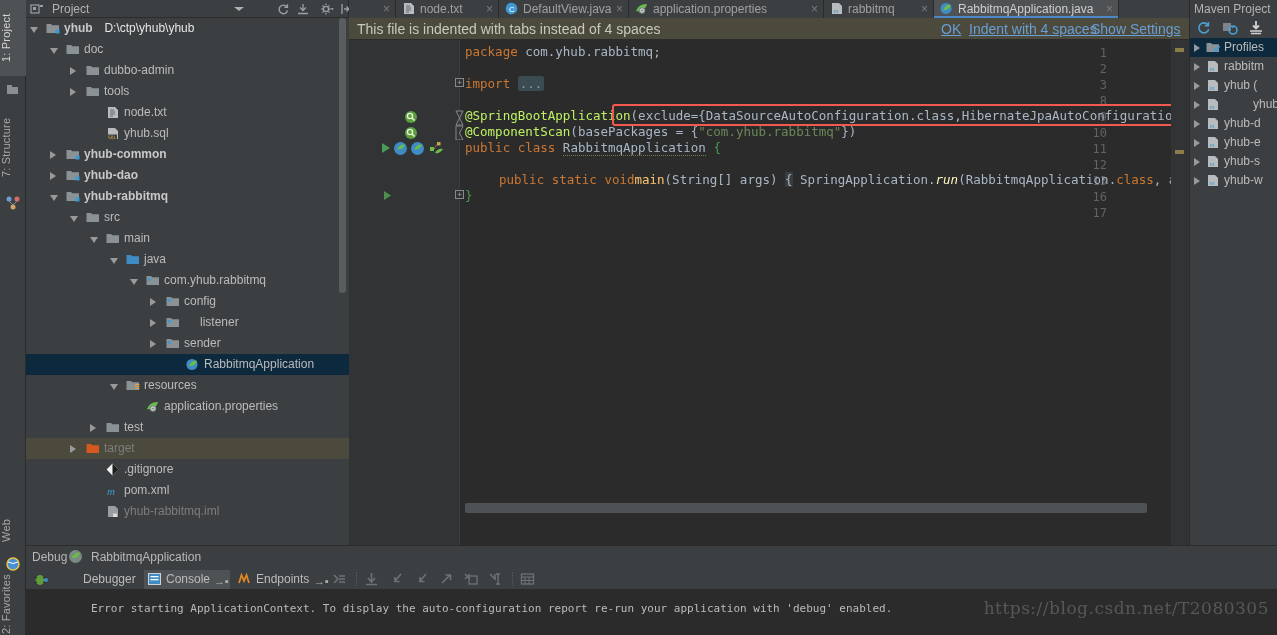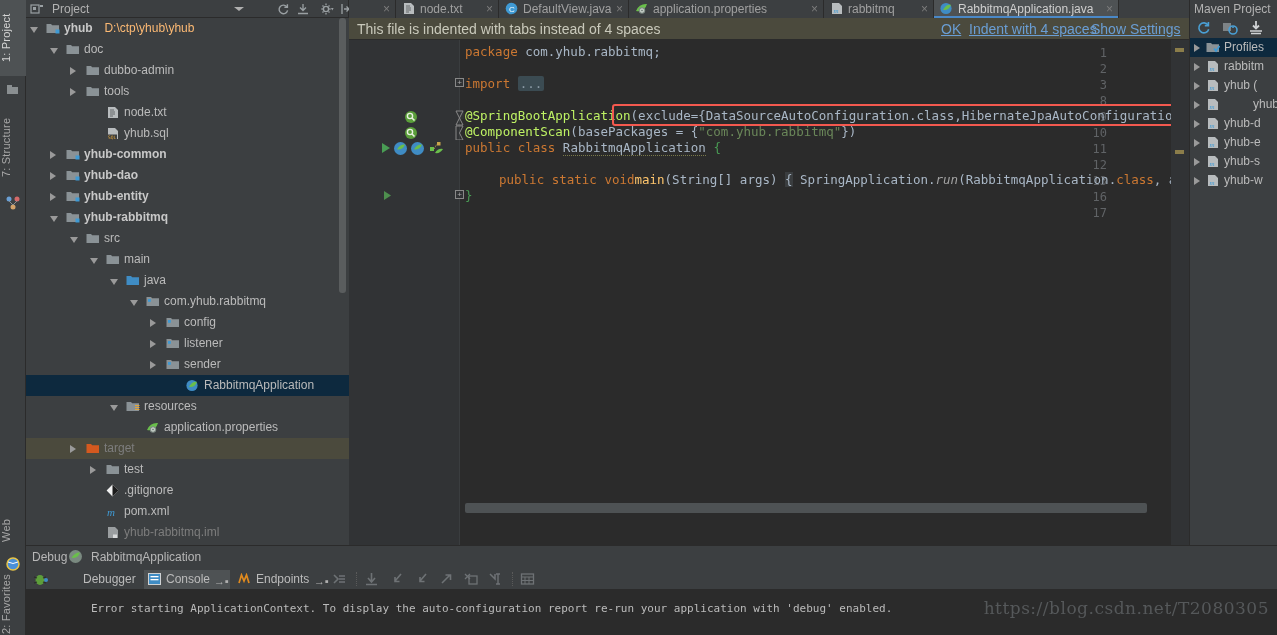--- a/index.html
+++ b/index.html
@@ -64,21 +64,21 @@
     border-bottom: 4px solid transparent; border-left: 6px solid #9a9a9a;
   }
   .arrow.open {
     border-left: 4px solid transparent; border-right: 4px solid transparent;
     border-top: 6px solid #9a9a9a; border-bottom: 0; top: 9px;
   }
   .ic { position: absolute; top: 4px; width: 14px; height: 13px; }
   .lbl { position: absolute; top: 0; }
   .lbl.bold { font-weight: bold; color: #c8c8c8; }
   .lbl.dim { color: #7d7d7d; font-weight: normal; }
-  .path { position: absolute; top: 0; color: #fdba74; font-weight: normal; }
+  .path { position: absolute; top: 0; color: #e5e5e5; font-weight: normal; }
   .tscroll {
     position: absolute; right: 2px; top: 18px; width: 7px; height: 275px;
     background: #5a5d5e; border-radius: 3px;
   }
 
   
   .tabbar {
     position: absolute; left: 349px; top: 0; width: 840px; height: 18px;
     background: #3c3f41; overflow: hidden;
   }
@@ -138,21 +138,21 @@
     font-family: "DejaVu Sans Mono", monospace; font-size: 12.5px;
     white-space: nowrap;
   }
   .cl { position: absolute; left: 5px; }
   .kw  { color: #cc7832; }
   .an  { color: #bef264; }
   .id  { color: #a9b7c6; }
   .str { color: #6a8759; }
   .fn  { color: #ffc66d; }
   .grn { color: #499c54; }
-  .mt  { font-style: italic; color: #a3a3a3; }
+  .mt  { font-style: italic; color: #fef9c3; }
   .fold { background: #3b4b52; color: #8a9aa5; border-radius: 2px; padding: 0 2px; }
   .hlblock { background: #3a3d3f; }
   .sqg { border-bottom: 1px dotted #7a7a4a; }
   .redbox {
     position: absolute; border: 2px solid #f4594f; border-radius: 3px;
     pointer-events: none;
   }
   .hscroll {
     position: absolute; left: 116px; top: 463px; width: 682px; height: 10px;
     background: #4e5254; border-radius: 2px;
@@ -358,30 +358,20 @@
           <span class="arrow" style="left: 24px;"></span>
           <span class="ic" style="left: 40px;">
             <svg width="14" height="13" viewBox="0 0 14 13">
               <path d="M0.5 2 L5 2 L6.2 3.2 L13 3.2 L13 11 L0.5 11 Z" fill="#8a9296"></path>
               <rect x="9.5" y="7.5" width="4" height="4" fill="#3f9ad4"></rect>
             </svg>
           </span>
           <span class="lbl bold" style="left: 58px;">yhub-dao</span>
         </div>
         <div class="row">
-          <span class="arrow" style="left: 24px;"></span>
-          <span class="ic" style="left: 40px;">
-            <svg width="14" height="13" viewBox="0 0 14 13">
-              <path d="M0.5 2 L5 2 L6.2 3.2 L13 3.2 L13 11 L0.5 11 Z" fill="#8a9296"></path>
-              <rect x="9.5" y="7.5" width="4" height="4" fill="#3f9ad4"></rect>
-            </svg>
-          </span>
-          <span class="lbl bold" style="left: 58px;">yhub-entity</span>
-        </div>
-        <div class="row">
           <span class="arrow open" style="left: 24px;"></span>
           <span class="ic" style="left: 40px;">
             <svg width="14" height="13" viewBox="0 0 14 13">
               <path d="M0.5 2 L5 2 L6.2 3.2 L13 3.2 L13 11 L0.5 11 Z" fill="#8a9296"></path>
               <rect x="9.5" y="7.5" width="4" height="4" fill="#3f9ad4"></rect>
             </svg>
           </span>
           <span class="lbl bold" style="left: 58px;">yhub-rabbitmq</span>
         </div>
         <div class="row">
@@ -432,21 +422,21 @@
           <span class="lbl" style="left: 158px;">config</span>
         </div>
         <div class="row">
           <span class="arrow" style="left: 124px;"></span>
           <span class="ic" style="left: 140px;">
             <svg width="14" height="13" viewBox="0 0 14 13">
               <path d="M0.5 2 L5 2 L6.2 3.2 L13 3.2 L13 11 L0.5 11 Z" fill="#8a9296"></path>
               <rect x="2" y="4" width="2.8" height="2.8" fill="#3f9ad4"></rect>
             </svg>
           </span>
-          <span class="lbl" style="left: 158px; text-align: right;">listener</span>
+          <span class="lbl" style="left: 174px; text-align: right;">listener</span>
         </div>
         <div class="row">
           <span class="arrow" style="left: 124px;"></span>
           <span class="ic" style="left: 140px;">
             <svg width="14" height="13" viewBox="0 0 14 13">
               <path d="M0.5 2 L5 2 L6.2 3.2 L13 3.2 L13 11 L0.5 11 Z" fill="#8a9296"></path>
               <rect x="2" y="4" width="2.8" height="2.8" fill="#3f9ad4"></rect>
             </svg>
           </span>
           <span class="lbl" style="left: 158px;">sender</span>
@@ -475,37 +465,37 @@
         <div class="row">
           <span class="ic" style="left: 120px;">
             <svg width="14" height="13" viewBox="0 0 14 13">
               <path d="M1 9 Q4 1.5 12 2 Q9.5 10.5 1 9 Z" fill="#6abf4b"></path>
               <circle cx="7" cy="8.5" r="3.2" fill="#7f8b85"></circle>
               <circle cx="7" cy="8.5" r="1.6" fill="none" stroke="#e8eee8" stroke-width="0.9"></circle>
             </svg>
           </span>
           <span class="lbl" style="left: 138px;">application.properties</span>
         </div>
+        <div class="row">
+          <span class="arrow" style="left: 64px;"></span>
+          <span class="ic" style="left: 80px;">
+            <svg width="14" height="13" viewBox="0 0 14 13">
+              <path d="M0.5 2 L5 2 L6.2 3.2 L13 3.2 L13 11 L0.5 11 Z" fill="#8a9296"></path>
+            </svg>
+          </span>
+          <span class="lbl" style="left: 98px;">test</span>
+        </div>
         <div class="row hl">
           <span class="arrow" style="left: 44px;"></span>
           <span class="ic" style="left: 60px;">
             <svg width="14" height="13" viewBox="0 0 14 13">
               <path d="M0.5 2 L5 2 L6.2 3.2 L13 3.2 L13 11 L0.5 11 Z" fill="#d4591f"></path>
             </svg>
           </span>
           <span class="lbl dim" style="left: 78px;">target</span>
-        </div>
-        <div class="row">
-          <span class="arrow" style="left: 64px;"></span>
-          <span class="ic" style="left: 80px;">
-            <svg width="14" height="13" viewBox="0 0 14 13">
-              <path d="M0.5 2 L5 2 L6.2 3.2 L13 3.2 L13 11 L0.5 11 Z" fill="#8a9296"></path>
-            </svg>
-          </span>
-          <span class="lbl" style="left: 98px;">test</span>
         </div>
         <div class="row">
           <span class="ic" style="left: 80px;">
             <svg width="14" height="13" viewBox="0 0 14 13">
               <path d="M6.5 0.6 L12.4 6.5 L6.5 12.4 L0.6 6.5 Z" fill="#f1f1f1"></path>
               <path d="M6.5 0.6 L12.4 6.5 L6.5 12.4 Z" fill="#1d1d1d"></path>
             </svg>
           </span>
           <span class="lbl" style="left: 98px;">.gitignore</span>
         </div>

